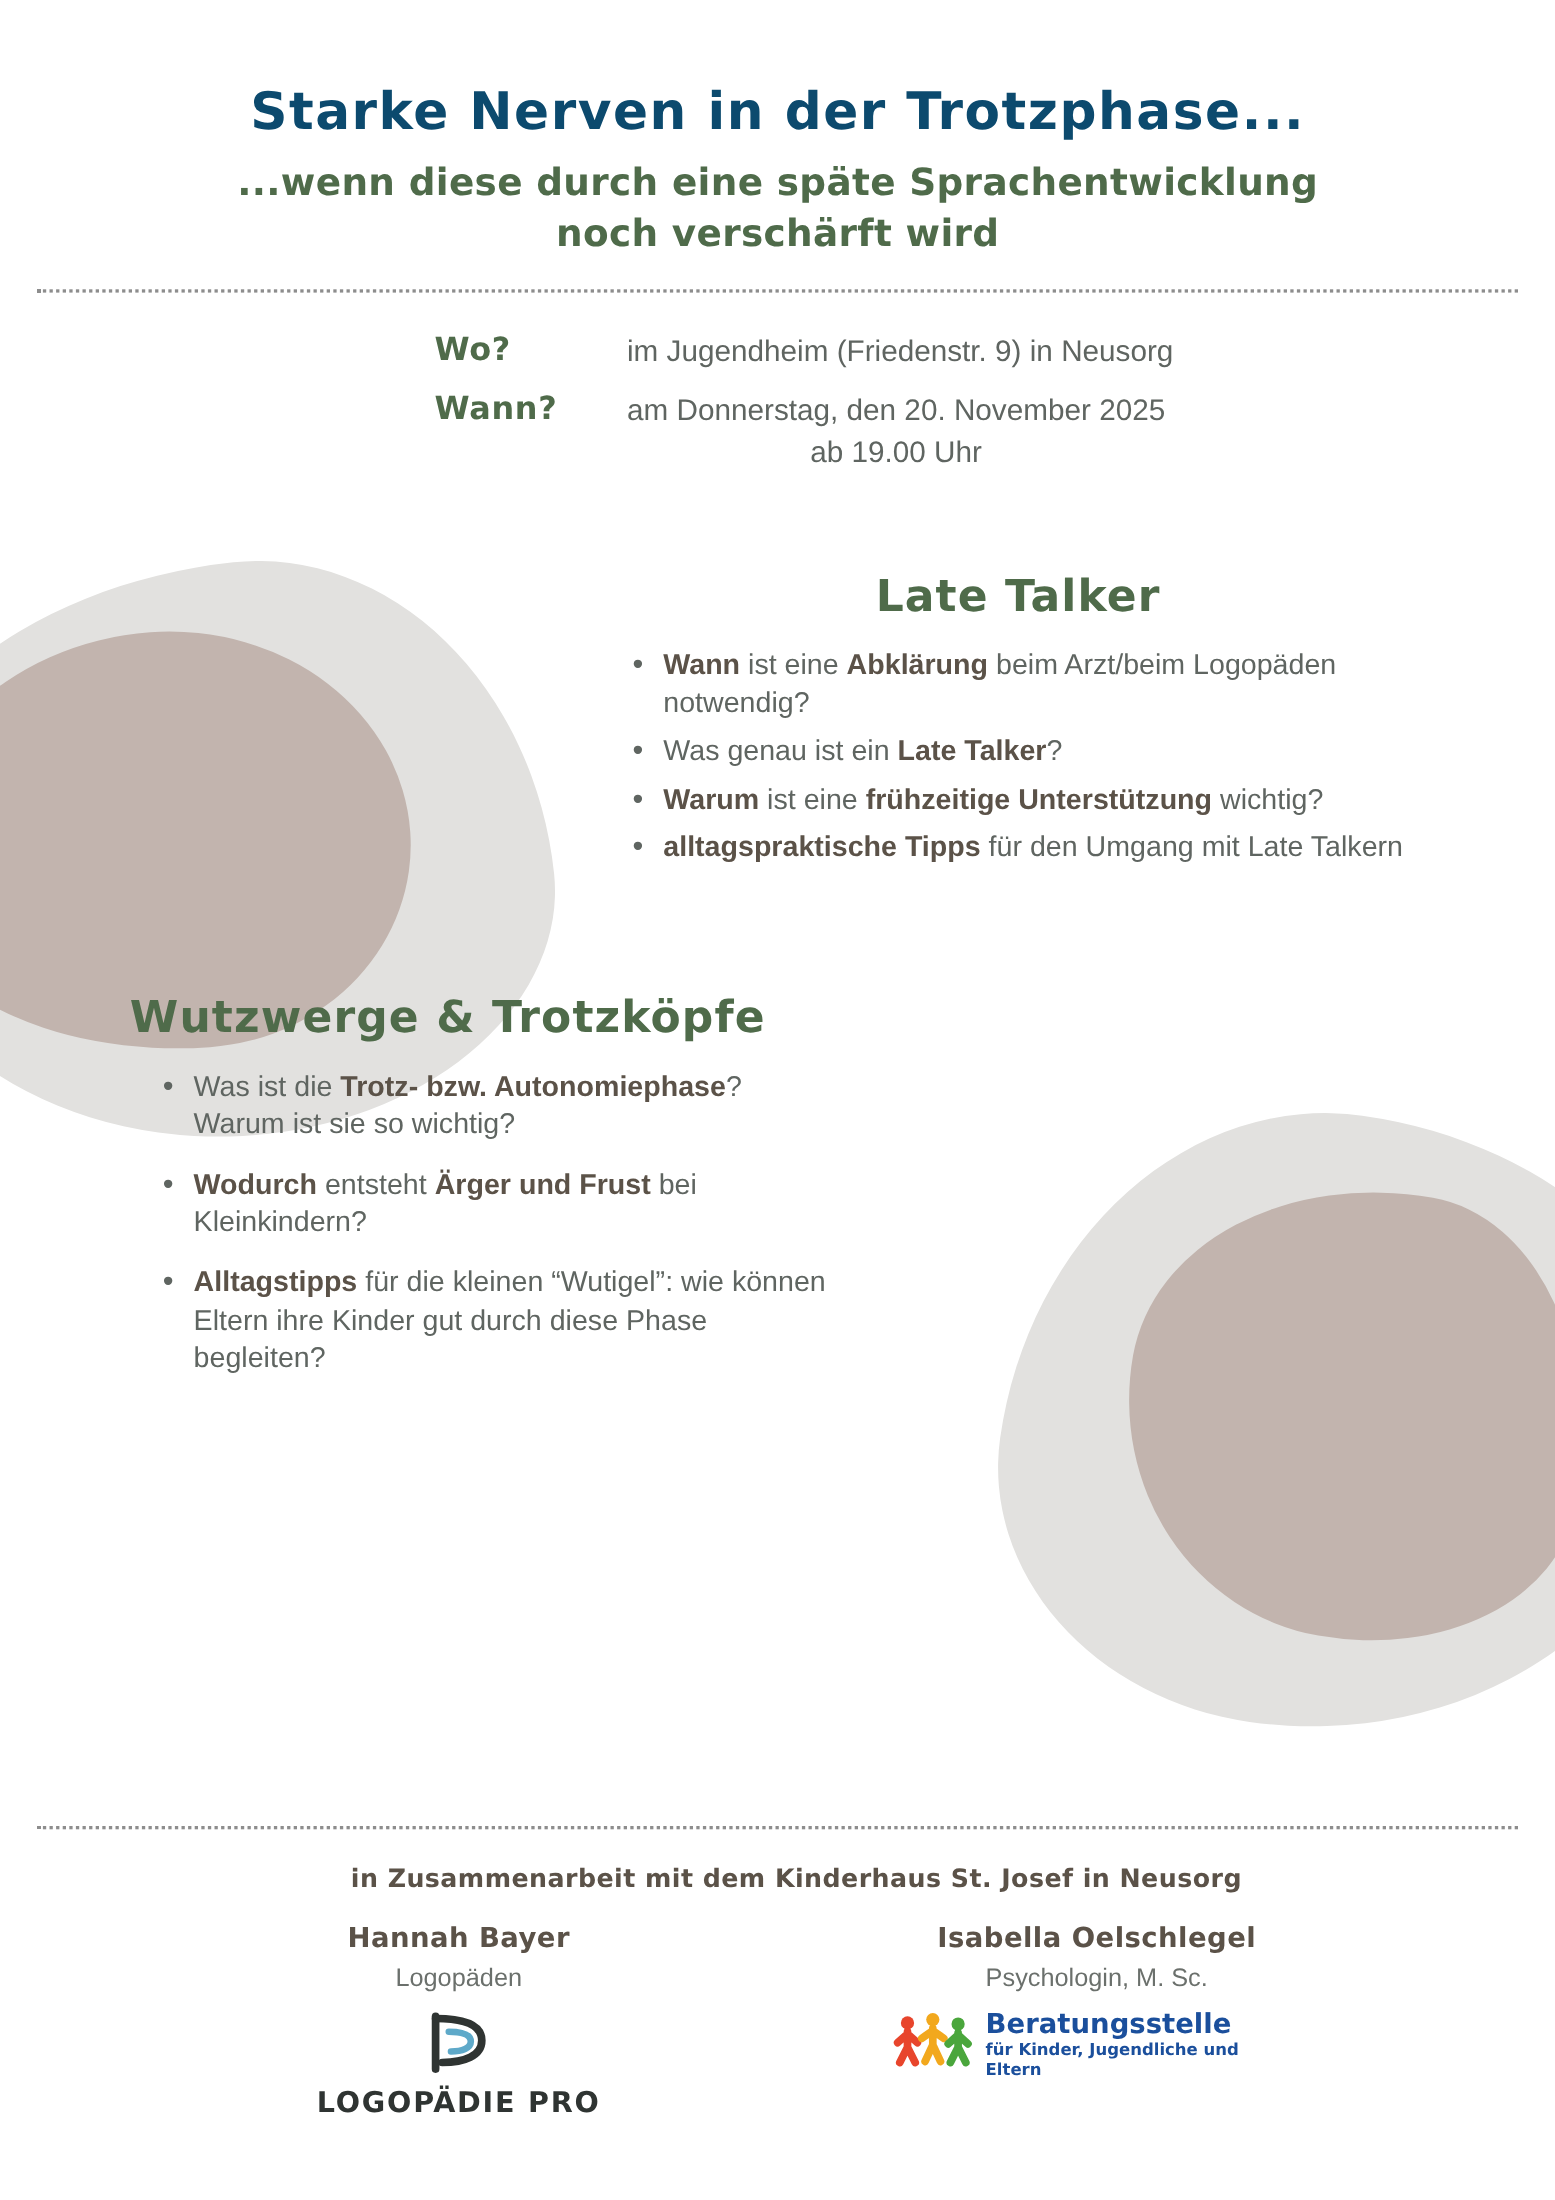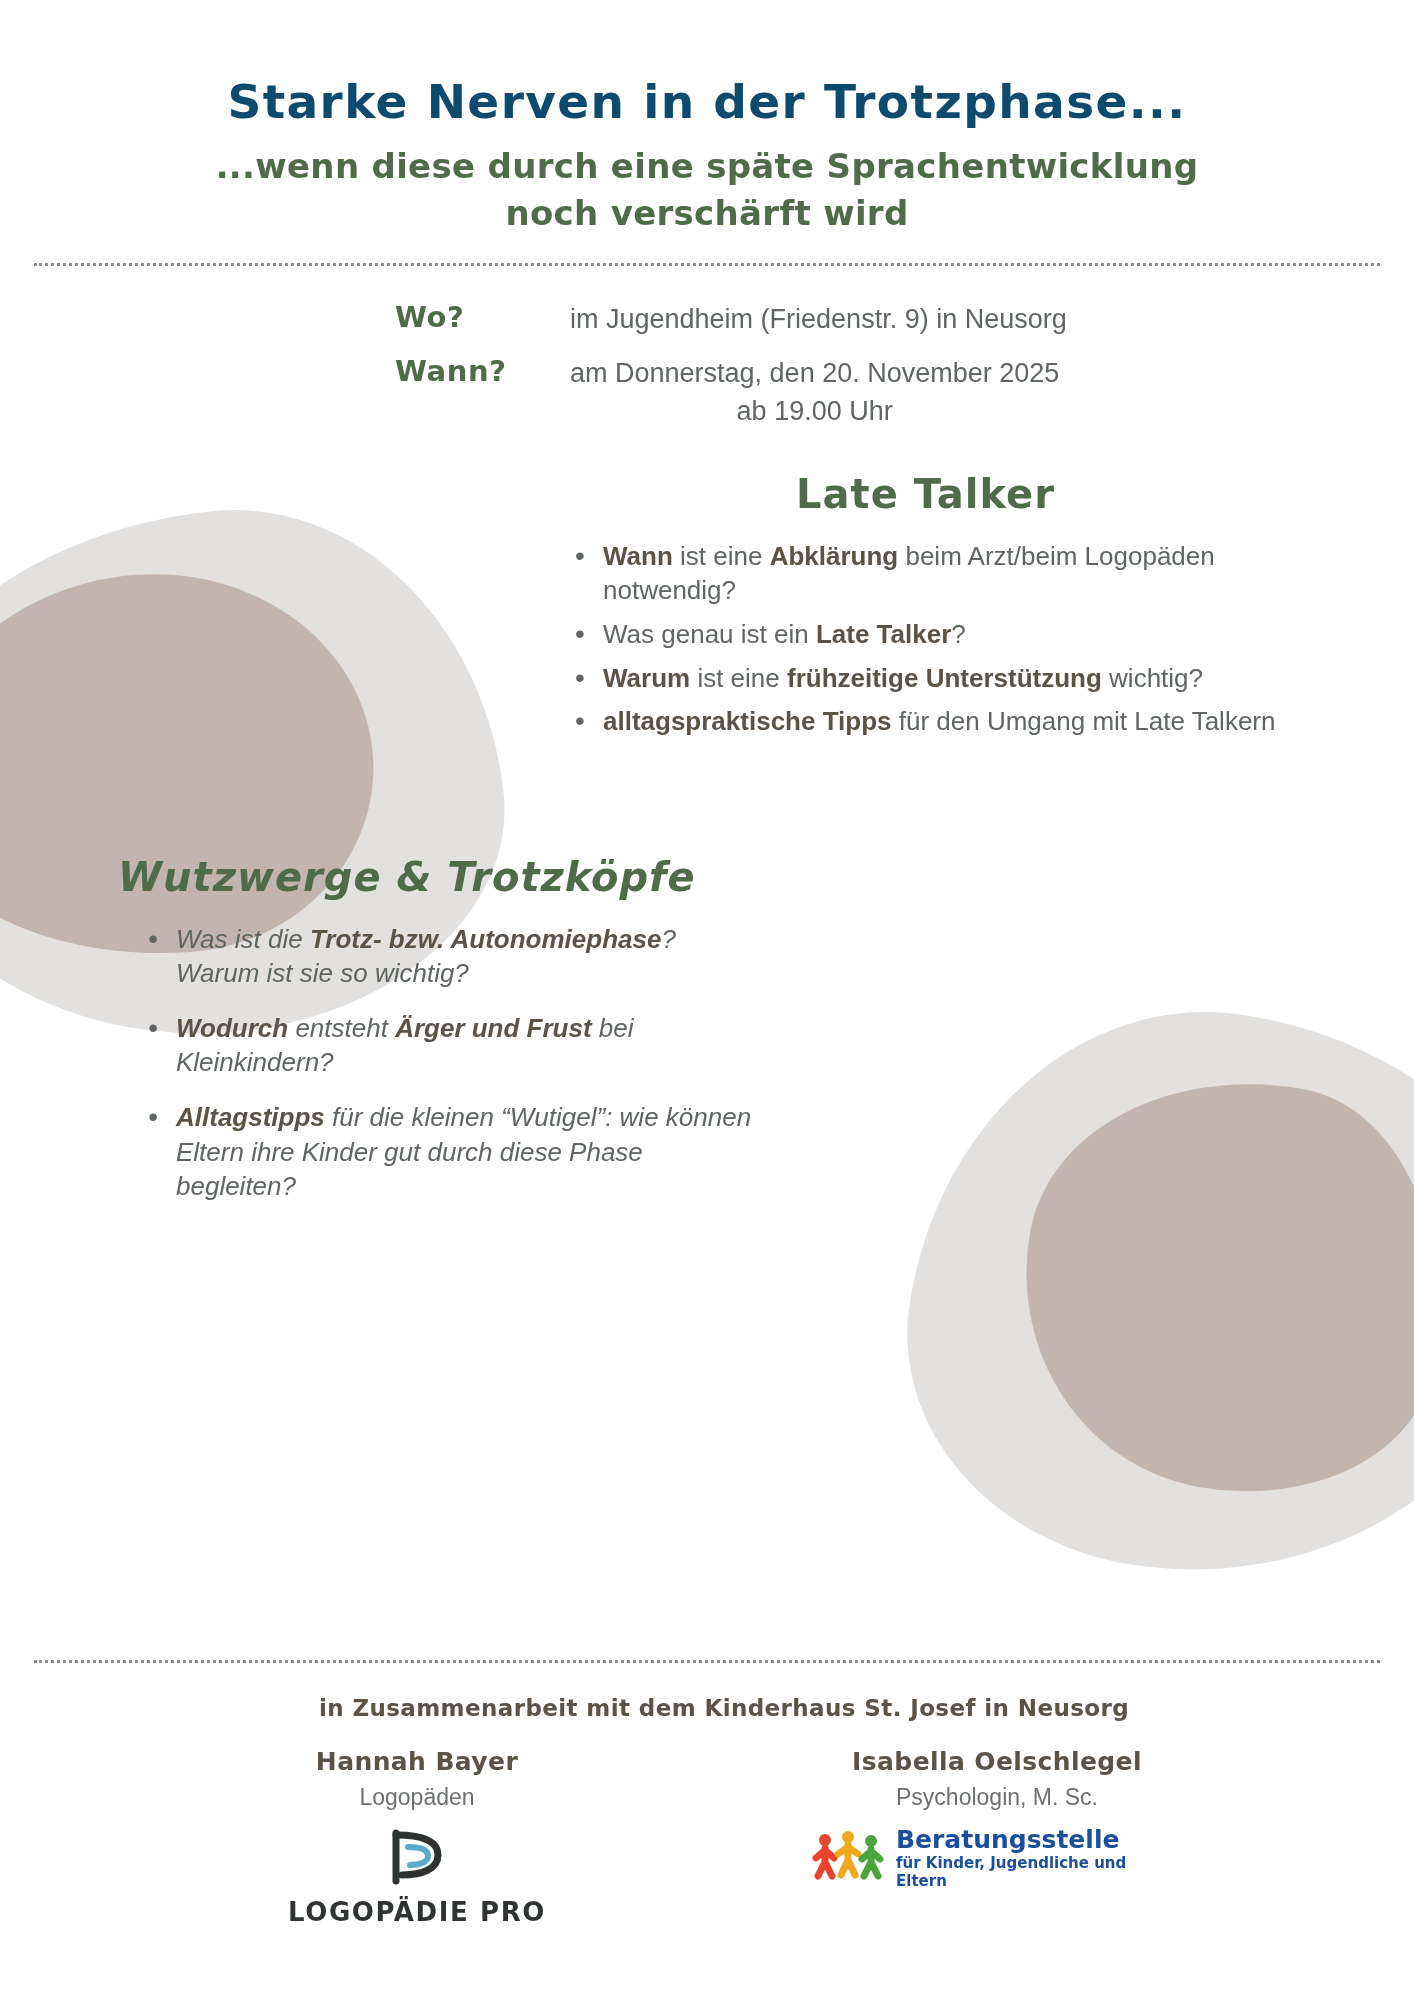--- a/index.html
+++ b/index.html
@@ -111,21 +111,21 @@
   }
   .info-value {
     font-size: 27px;
     color: #5f6561;
     line-height: 1.42;
   }
   .info-value .center-line { display: block; text-align: center; }
 
   
   .section-late {
-    margin-top: 40px;
+    margin-top: 88px;
     padding-left: 545px;
     padding-right: 108px;
   }
   h2.section-title {
     margin: 0;
     font-size: 40px;
     font-weight: bold;
     color: #4f6b4a;
     font-family: "DejaVu Sans", sans-serif;
     letter-spacing: 1px;
@@ -152,21 +152,20 @@
     top: -2px;
     font-size: 28px;
     color: #5f6561;
   }
   ul.bullets b { color: #5b5248; font-weight: bold; }
 
   .section-trotz {
     margin-top: 115px;
     padding-left: 118px;
     width: 760px;
-    font-style: italic;
   }
   .section-trotz ul.bullets li { margin-bottom: 20px; }
 
   
   .footer-rule {
     position: absolute;
     left: 34px;
     right: 34px;
     top: 1660px;
     border-top: 3px dotted #8d8d8d;

